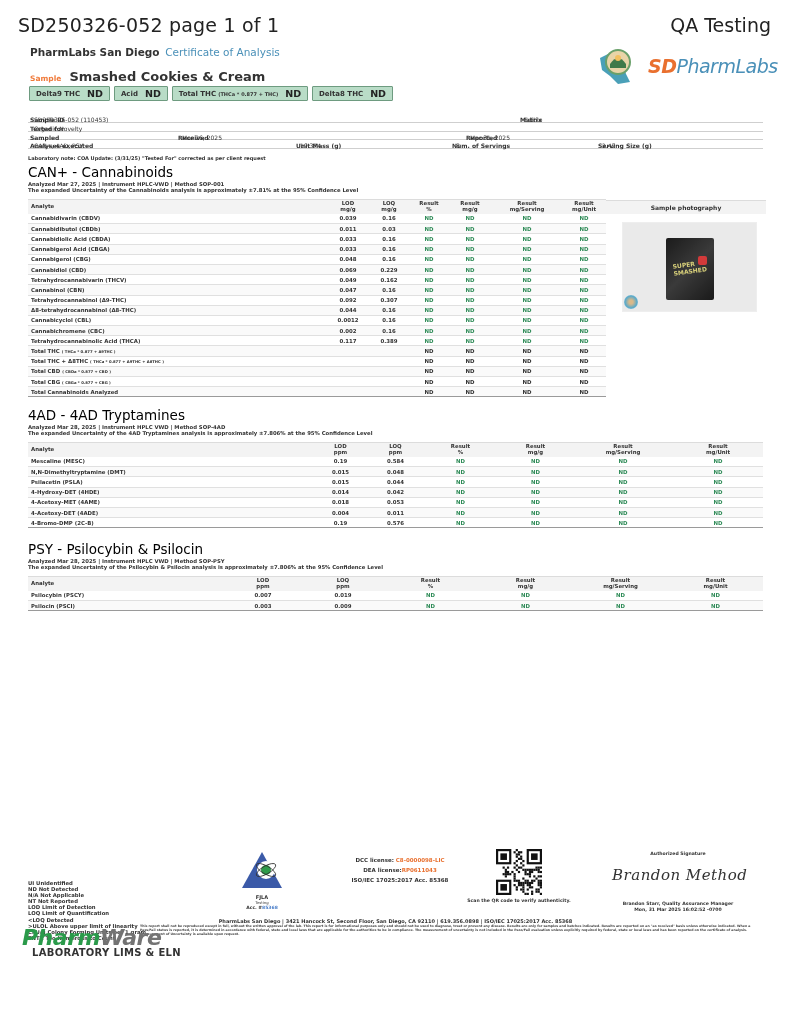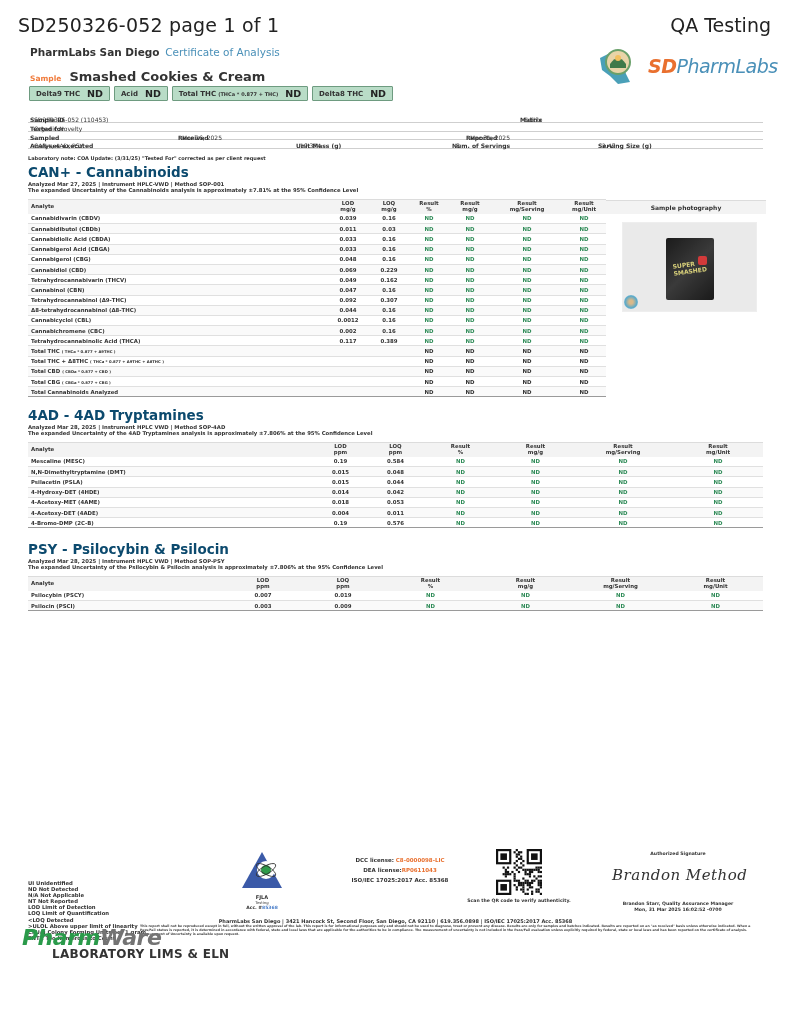--- a/index.html
+++ b/index.html
@@ -27,21 +27,21 @@
   .logo-text .pharm { color: #4a90b8; font-weight: normal; }
 
   .info { position: absolute; left: 28px; top: 114px; width: 735px; font-size: 6px; color: #333; font-weight: bold; }
   .info-row { height: 8.8px; border-bottom: 0.8px solid #cfcfcf; position: relative; }
   .info-row span { position: absolute; top: 1px; white-space: nowrap; }
   .info-row .lbl { font-weight: bold; }
   .info-row .v { font-weight: normal; margin-left: 4px; }
 
   .lab-note { position: absolute; left: 28px; top: 155px; font-size: 5px; color: #333; font-weight: bold; }
 
-  .section-title { position: absolute; left: 28px; font-size: 13.5px; color: #0c4a6e; font-weight: bold; }
+  .section-title { position: absolute; left: 28px; font-size: 13.5px; color: #000000; font-weight: normal; }
   .section-meta { position: absolute; left: 28px; font-size: 5.3px; font-weight: bold; color: #333; line-height: 6.3px; }
 
   table.res { position: absolute; left: 28px; border-collapse: collapse; font-size: 5.4px; font-weight: bold; color: #333; }
   table.res th { background: #f3f3f3; font-weight: bold; height: 14px; padding: 0 2px; border-top: 0.8px solid #dcdcdc; line-height: 5.8px; vertical-align: middle; }
   table.res th.left, table.res td.left { text-align: left; padding-left: 3px; }
   table.res th, table.res td { text-align: center; }
   table.res td { height: 10.2px; border-bottom: 0.8px solid #e0e0e0; padding: 0 2px; vertical-align: middle; }
   table.res tr:nth-child(even) td { background: #fafafa; }
   table.res tr.last td { border-bottom: 1.6px solid #9a9a9a; }
   td.nd { color: #2e8b57; }
@@ -71,21 +71,21 @@
   .sig-head { position: absolute; left: 618px; top: 851px; width: 120px; text-align: center; font-size: 4.6px; font-weight: bold; color: #333; }
   .signature { position: absolute; left: 612px; top: 866px; font-family: "DejaVu Serif", serif; font-style: italic; font-size: 15px; color: #333; letter-spacing: 0.5px; }
   .sig-name { position: absolute; left: 610px; top: 901px; width: 136px; text-align: center; font-size: 4.6px; font-weight: bold; color: #333; line-height: 5.6px; }
 
   .footer-addr { position: absolute; left: 0; width: 791px; top: 918px; text-align: center; font-size: 5px; font-weight: bold; color: #333; }
   .disclaimer { position: absolute; left: 140px; top: 925px; width: 620px; font-size: 3.2px; font-weight: bold; color: #444; line-height: 3.8px; }
 
   .pharmware { position: absolute; left: 22px; top: 925px; }
   .pw-main { font-size: 22px; font-style: italic; color: #2a9a4a; font-weight: bold; letter-spacing: -0.5px; }
   .pw-main .ware { color: #737373; }
-  .pw-sub { font-size: 12px; font-weight: bold; color: #333; margin-left: 30px; margin-top: -3px; letter-spacing: 0.3px; }
+  .pw-sub { font-size: 10px; font-weight: bold; color: #333; margin-left: 10px; margin-top: -3px; letter-spacing: 0.3px; }
 </style>
 </head>
 <body>
 
 <div class="top-title">SD250326-052 page 1 of 1</div>
 <div class="top-right">QA Testing</div>
 
 <div class="lab-line">
   <span>PharmLabs San Diego</span>
   <span class="coa">Certificate of Analysis</span>

